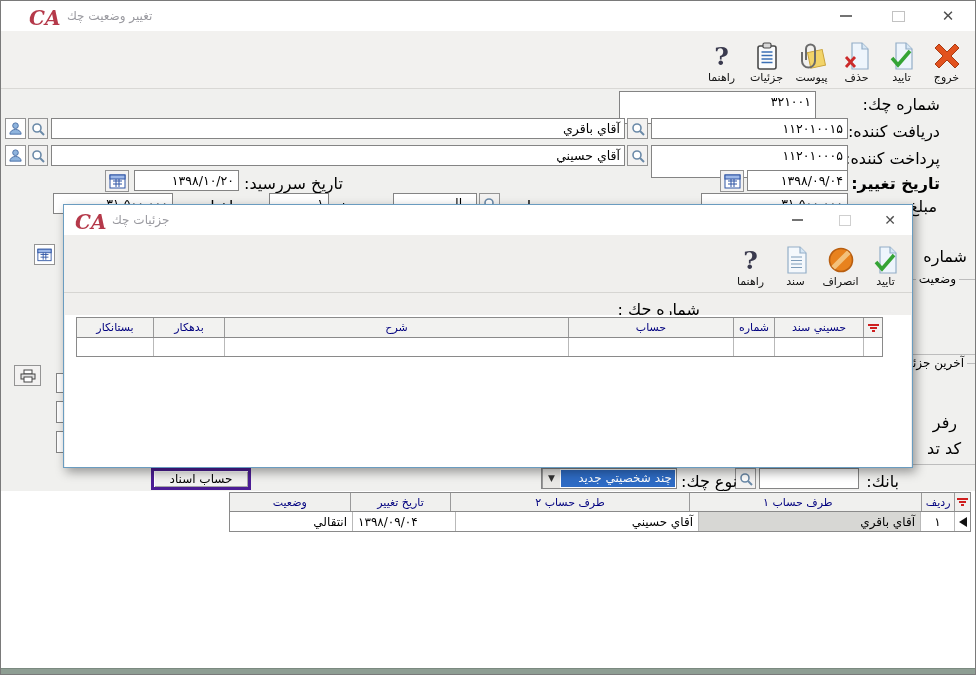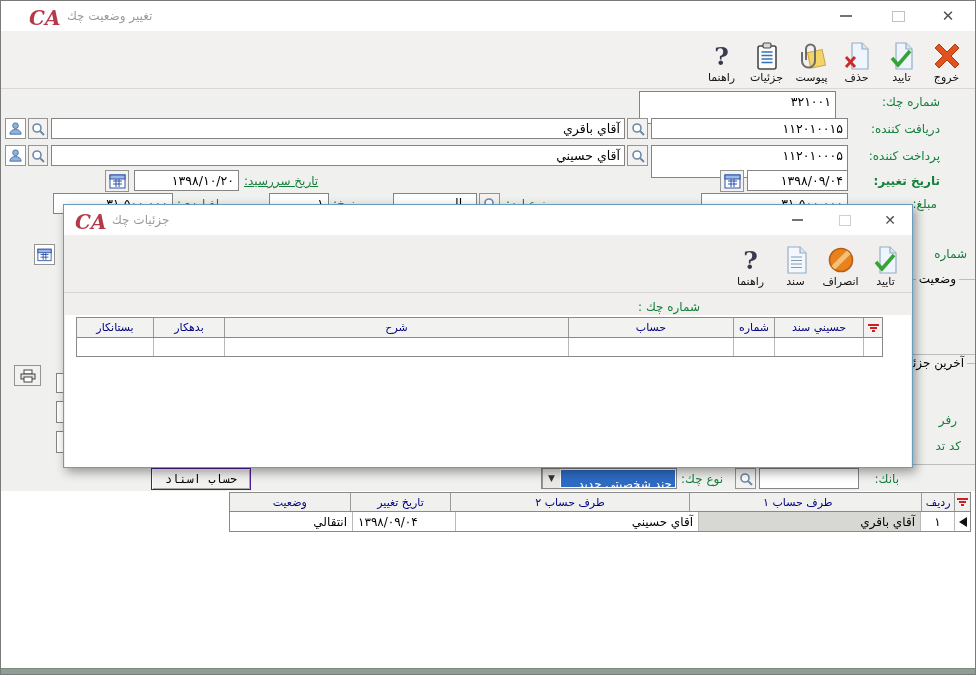--- a/index.html
+++ b/index.html
@@ -1,19 +1,19 @@
 <!DOCTYPE html>
 <html lang="fa" dir="rtl"><head>
 <meta charset="utf-8">
 <style>
   html,body{margin:0;padding:0;background:#d8d8d8;}
   body{font-family:"DejaVu Sans",sans-serif;}
   #stage{position:relative;width:976px;height:675px;background:#f0f0ee;border:1px solid #7a7a7a;box-sizing:border-box;overflow:hidden;direction:rtl;}
   .abs{position:absolute;}
-  .lbl{position:absolute;font-size:12px;color:#15803d;white-space:nowrap;}
+  .lbl{position:absolute;font-size:16px;color:#000000;white-space:nowrap;}
   .input{position:absolute;background:#fff;border:1px solid #848484;font-size:12.5px;line-height:19px;padding:0 4px;text-align:right;overflow:hidden;white-space:nowrap;box-sizing:border-box;color:#000;}
   .sbtn{position:absolute;background:#f3f2f1;border:1px solid #949494;display:flex;align-items:center;justify-content:center;box-sizing:border-box;}
   .titlebar{position:absolute;left:0;top:0;width:100%;height:30px;background:#fff;border-bottom:1px solid #e4e4e4;}
   .logo{font-family:"DejaVu Serif",serif;font-style:italic;font-weight:bold;font-size:20px;color:#b5394a;}
   .wtitle{font-size:12px;color:#9a9aa0;}
   .winbtn{position:absolute;display:flex;align-items:center;justify-content:center;width:22px;height:18px;}
   .toolbar{position:absolute;left:0;top:30px;width:100%;height:58px;background:#f2f1ef;border-bottom:1px solid #d9d8d5;display:flex;flex-direction:row;align-items:flex-end;padding:0 6px;box-sizing:border-box;}
   .tbbtn{width:45px;display:flex;flex-direction:column;align-items:center;justify-content:flex-end;gap:1px;padding:3px 0 4px 0;font-size:11px;color:#111;}
   .grp{position:absolute;border:1px solid #bdbdbd;background:transparent;}
   .grplbl{position:absolute;font-size:12px;color:#000;background:#f0f0ee;padding:0 3px;white-space:nowrap;}
@@ -83,21 +83,21 @@
         </svg>
       <span>جزئيات</span>
     </div>
     <div class="tbbtn">
       <span style="font-family:'DejaVu Serif',serif;font-size:25px;line-height:26px;font-weight:bold;color:#3a3a4e;">?</span>
       <span>راهنما</span>
     </div>
   </div>
 
   <span class="lbl" style="right:35px;top:94px;">شماره چك:</span>
-  <div class="input" style="left:638px;top:90px;width:197px;height:33px;">۳۲۱۰۰۱</div>
+  <div class="input" style="left:618px;top:90px;width:197px;height:33px;">۳۲۱۰۰۱</div>
 
   <span class="lbl" style="right:35px;top:121px;">دريافت كننده:</span>
   <div class="input" style="left:650px;top:117px;width:197px;height:21px;">۱۱۲۰۱۰۰۱۵</div>
   <div class="sbtn" style="left:626px;top:117px;width:21px;height:21px;">
     <svg width="14" height="14" viewBox="0 0 14 14">
         <circle cx="6" cy="6" r="4" fill="#fff" stroke="#6b8aa8" stroke-width="1.6"></circle>
         <line x1="9" y1="9" x2="13" y2="13" stroke="#6b8aa8" stroke-width="2"></line>
       </svg>
   </div>
   <div class="input" style="left:50px;top:117px;width:574px;height:21px;">آقاي باقري</div>
@@ -138,21 +138,21 @@
 
   <span class="lbl" style="right:35px;top:173px;font-weight:bold;">تاريخ تغيير:</span>
   <div class="input" style="left:746px;top:169px;width:101px;height:21px;"><bdi dir="ltr">۱۳۹۸/۰۹/۰۴</bdi></div>
   <div class="sbtn" style="left:719px;top:169px;width:24px;height:22px;">
     <svg width="17" height="16" viewBox="0 0 17 16">
         <rect x="1" y="2" width="15" height="13" fill="#fff" stroke="#2f55a4"></rect>
         <rect x="1" y="2" width="15" height="4" fill="#9db8e8" stroke="#2f55a4"></rect>
         <path d="M4 8 h9 M4 11 h9 M7 6 v8 M10 6 v8" stroke="#2f55a4" stroke-width="1"></path>
       </svg>
   </div>
-  <span class="lbl" style="left:243px;top:173px;text-decoration:underline;">تاريخ سررسيد:</span>
+  <span class="lbl" style="left:243px;top:173px;">تاريخ سررسيد:</span>
   <div class="input" style="left:133px;top:169px;width:105px;height:21px;"><bdi dir="ltr">۱۳۹۸/۱۰/۲۰</bdi></div>
   <div class="sbtn" style="left:104px;top:169px;width:24px;height:22px;">
     <svg width="17" height="16" viewBox="0 0 17 16">
         <rect x="1" y="2" width="15" height="13" fill="#fff" stroke="#2f55a4"></rect>
         <rect x="1" y="2" width="15" height="4" fill="#9db8e8" stroke="#2f55a4"></rect>
         <path d="M4 8 h9 M4 11 h9 M7 6 v8 M10 6 v8" stroke="#2f55a4" stroke-width="1"></path>
       </svg>
   </div>
 
   <span class="lbl" style="right:38px;top:196px;">مبلغ:</span>
@@ -200,23 +200,23 @@
   <div class="input" style="left:758px;top:467px;width:100px;height:21px;"></div>
   <div class="sbtn" style="left:734px;top:467px;width:21px;height:21px;">
     <svg width="14" height="14" viewBox="0 0 14 14">
         <circle cx="6" cy="6" r="4" fill="#fff" stroke="#6b8aa8" stroke-width="1.6"></circle>
         <line x1="9" y1="9" x2="13" y2="13" stroke="#6b8aa8" stroke-width="2"></line>
       </svg>
   </div>
   <span class="lbl" style="left:680px;top:471px;">نوع چك:</span>
   <div class="input" style="left:540px;top:467px;width:136px;height:21px;padding:0;">
     <div style="position:absolute;left:0;top:0;width:17px;height:19px;background:#e9e8e5;border-left:1px solid #9a9a9a;display:flex;align-items:center;justify-content:center;font-size:9px;color:#333;">▼</div>
-    <div style="position:absolute;right:1px;top:1px;left:19px;bottom:1px;background:#2e6bc4;color:#fff;font-size:12px;line-height:17px;padding:6px 3px;overflow:hidden;white-space:nowrap;">چند شخصيتي جديد</div>
-  </div>
-  <div class="sbtn" style="left:150px;top:467px;width:100px;height:22px;border:1px solid #4c1d95;box-shadow:inset 1px 1px 0 #ffffff, inset -1px -1px 0 #a8a8a8;font-size:12px;font-family:Liberation Mono, monospace;">حساب اسناد</div>
+    <div style="position:absolute;right:1px;top:1px;left:19px;bottom:1px;background:#2e6bc4;color:#fff;font-size:12px;line-height:17px;padding:0 3px;overflow:hidden;white-space:nowrap;">چند شخصيتي جديد</div>
+  </div>
+  <div class="sbtn" style="left:150px;top:467px;width:100px;height:22px;border:3px solid #4c1d95;box-shadow:inset 1px 1px 0 #ffffff, inset -1px -1px 0 #a8a8a8;font-size:12px;">حساب اسناد</div>
 
   <div class="abs" style="left:0;top:490px;width:976px;height:177px;background:#fff;"></div>
 
   <div class="abs" style="left:228px;top:491px;width:742px;border:1px solid #8a8a8a;background:#f0f0ee;box-sizing:border-box;">
     <div style="display:flex;height:18px;border-bottom:1px solid #8a8a8a;">
       <div class="cellh" style="width:16px;border-left:1px solid #9a9a9a;">
         <span class="filtericon">
             <i style="width:11px;"></i>
             <i style="width:7px;"></i>
             <i style="width:3px;"></i>

